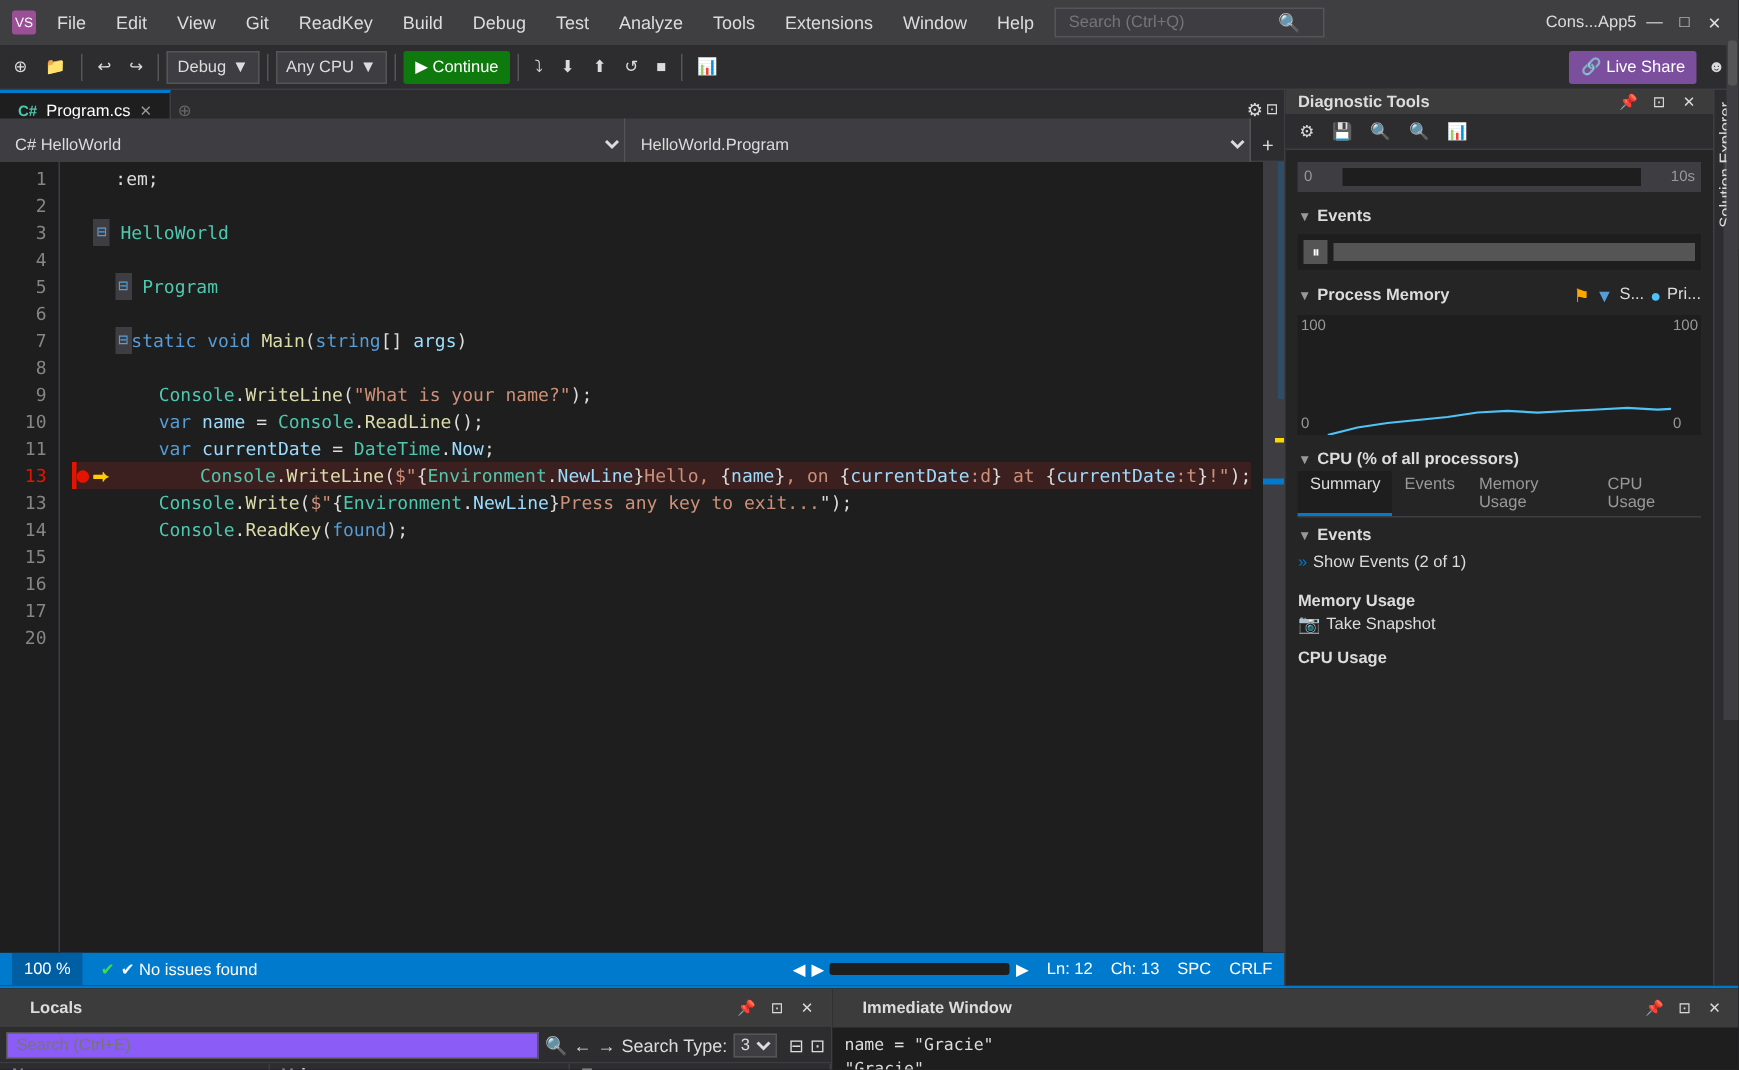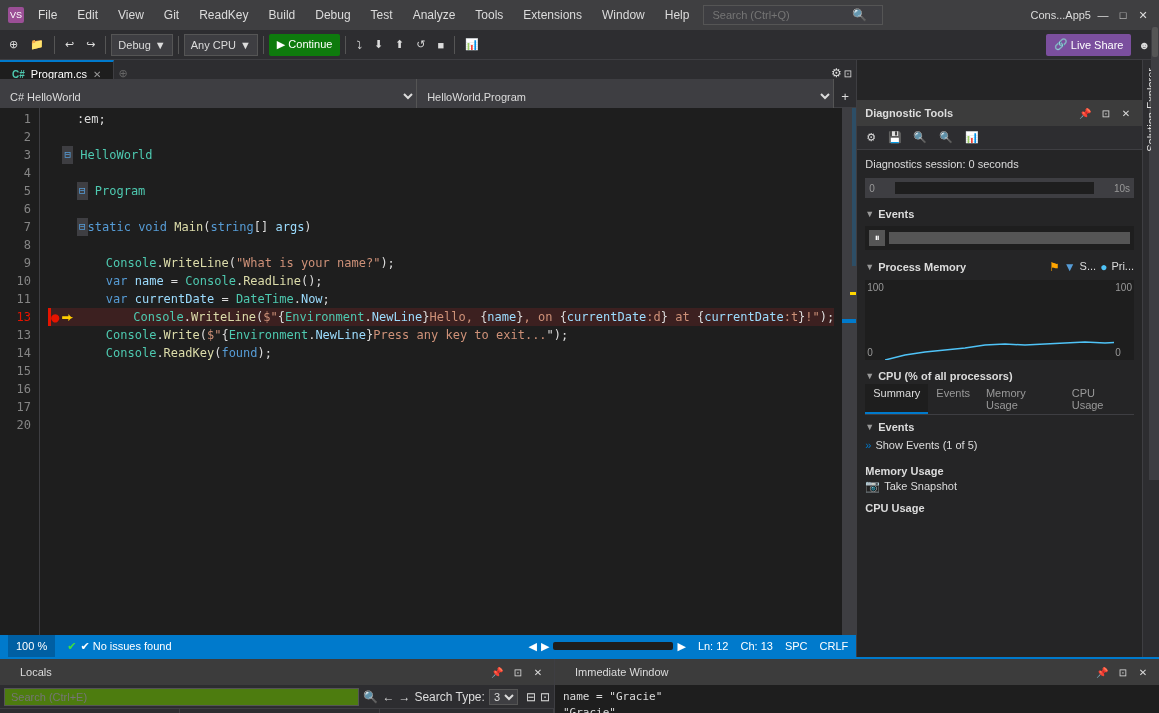--- a/index.html
+++ b/index.html
@@ -58,21 +58,21 @@
     
     #editor-scroll { width: 14px; background: #3e3e42; }
 
     
     #editor-statusbar { height: 22px; background: #007acc; display: flex; align-items: center; padding: 0 8px; gap: 12px; font-size: 11px; color: white; }
     #editor-statusbar .zoom { background: #005fa3; padding: 0 8px; height: 22px; display: flex; align-items: center; }
     #editor-statusbar .status-item { display: flex; align-items: center; gap: 4px; }
 
     
     #diagnostic-panel { width: 320px; background: #252526; border-left: 1px solid #3e3e42; display: flex; flex-direction: column; }
-    #diag-header { height: 26px; background: #3c3c3c; display: flex; align-items: center; justify-content: space-between; padding: 0 8px; margin-top: 40px; }
+    #diag-header { height: 16px; background: #3c3c3c; display: flex; align-items: center; justify-content: space-between; padding: 0 8px; }
     #diag-header .title { font-size: 11px; font-weight: bold; color: #dcdcdc; }
     #diag-header .btns { display: flex; gap: 4px; }
     #diag-header .btn { width: 16px; height: 16px; display: flex; align-items: center; justify-content: center; cursor: pointer; font-size: 10px; color: #dcdcdc; }
     #diag-toolbar { height: 24px; background: #2d2d30; display: flex; align-items: center; padding: 0 4px; gap: 2px; border-bottom: 1px solid #3e3e42; }
     #diag-content { flex: 1; overflow-y: auto; padding: 4px 8px; }
     .diag-section { margin-bottom: 8px; }
     .diag-section-header { display: flex; align-items: center; gap: 4px; padding: 2px 0; cursor: pointer; }
     .diag-section-title { font-size: 11px; font-weight: bold; color: #dcdcdc; }
     .session-info { font-size: 11px; color: #dcdcdc; padding: 4px 0; }
     .timeline { height: 20px; background: #3e3e42; position: relative; margin: 4px 0; display: flex; align-items: center; }
@@ -95,27 +95,27 @@
     .snapshot-btn { display: flex; align-items: center; gap: 4px; font-size: 11px; color: #dcdcdc; cursor: pointer; }
     .camera-icon { font-size: 12px; }
 
     
     #bottom-area { height: 200px; display: flex; border-top: 2px solid #007acc; }
     #locals-panel { width: 555px; background: #1e1e1e; display: flex; flex-direction: column; border-right: 1px solid #3e3e42; }
     #immediate-panel { flex: 1; background: #1e1e1e; display: flex; flex-direction: column; }
 
     
     .panel-header { height: 26px; background: #3c3c3c; display: flex; align-items: center; justify-content: space-between; padding: 0 8px; }
-    .panel-title { font-size: 11px; font-weight: normal; color: #dcdcdc; padding-left: 12px; }
+    .panel-title { font-size: 11px; font-weight: bold; color: #dcdcdc; padding-left: 12px; }
     .panel-btns { display: flex; gap: 4px; align-items: center; }
     .panel-btn { width: 16px; height: 16px; display: flex; align-items: center; justify-content: center; cursor: pointer; font-size: 10px; color: #dcdcdc; }
 
     
     #locals-search { height: 24px; background: #2d2d30; display: flex; align-items: center; padding: 0 4px; gap: 4px; border-bottom: 1px solid #3e3e42; }
-    #locals-search input { flex: 1; background: #4d7c0f; border: 1px solid #555; color: #dcdcdc; padding: 0 6px; height: 18px; font-size: 11px; }
+    #locals-search input { flex: 1; background: #8b5cf6; border: 1px solid #555; color: #dcdcdc; padding: 0 6px; height: 18px; font-size: 11px; }
     .locals-table { flex: 1; overflow: hidden; }
     .locals-header { display: flex; background: #2d2d30; border-bottom: 1px solid #3e3e42; }
     .locals-col { padding: 2px 8px; font-size: 11px; font-weight: bold; color: #dcdcdc; border-right: 1px solid #3e3e42; cursor: pointer; user-select: none; }
     .locals-col.name-col { width: 180px; }
     .locals-col.value-col { width: 200px; }
     .locals-col.type-col { flex: 1; }
 
     
     #immediate-content { flex: 1; padding: 4px 8px; font-family: 'Consolas', monospace; font-size: 11px; color: #dcdcdc; overflow-y: auto; line-height: 16px; }
     .imm-line { white-space: pre-wrap; }
@@ -326,21 +326,20 @@
     <div id="diag-toolbar">
       <span class="tb-btn">⚙</span>
       <span class="tb-btn">💾</span>
       <span class="tb-btn">🔍</span>
       <span class="tb-btn">🔍</span>
       <span class="tb-btn">📊</span>
     </div>
     <div id="diag-content">
 
       <div class="diag-section">
-        <div class="session-info">Diagnostics session: 0 seconds</div>
         <div class="timeline">
           <div style="font-size:10px; color:#999; padding:0 4px; position:absolute; left:0; top:50%; transform:translateY(-50%);">0</div>
           <div class="timeline-bar"></div>
           <div style="font-size:10px; color:#999; position:absolute; right:4px; top:50%; transform:translateY(-50%);">10s</div>
         </div>
       </div>
 
       <div class="diag-section">
         <div class="diag-section-header">
           <span style="color:#999; font-size:9px;">▼</span>
@@ -396,21 +395,21 @@
           <div class="cpu-tab">Memory Usage</div>
           <div class="cpu-tab">CPU Usage</div>
         </div>
         <div style="padding:4px 0;">
           <div class="diag-section-header">
             <span style="color:#999; font-size:9px;">▼</span>
             <span class="diag-section-title">Events</span>
           </div>
           <div class="show-events">
             <span class="show-events-icon">»</span>
-            <span>Show Events (1 of 5)</span>
+            <span>Show Events (2 of 1)</span>
           </div>
         </div>
         <div class="memory-usage-section">
           <div class="diag-section-header">
             <span class="diag-section-title">Memory Usage</span>
           </div>
           <div class="snapshot-btn">
             <span class="camera-icon">📷</span>
             <span>Take Snapshot</span>
           </div>

